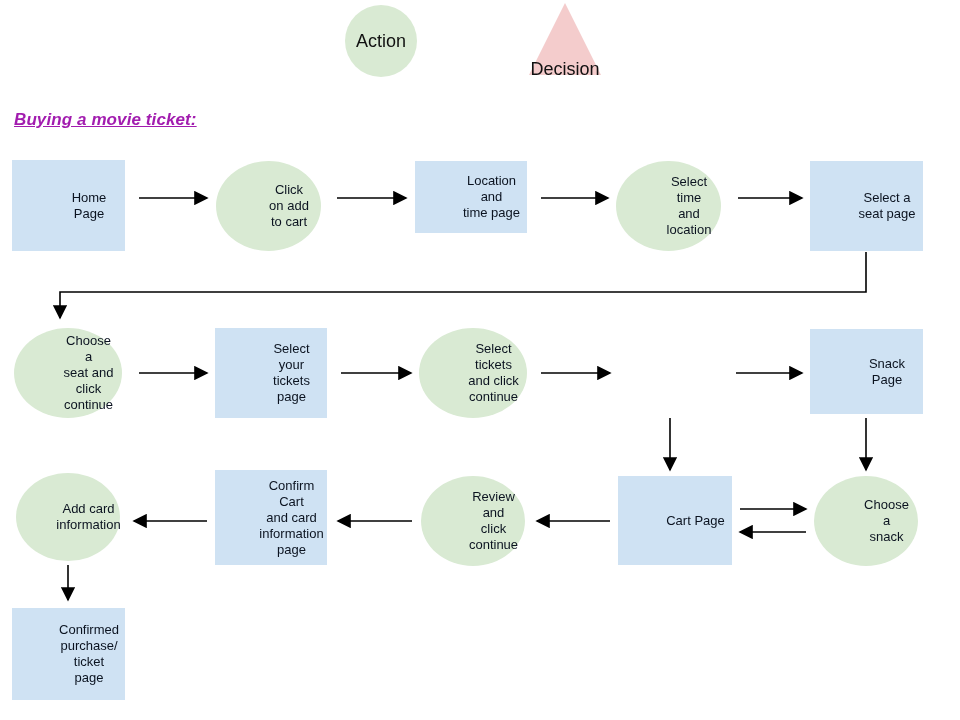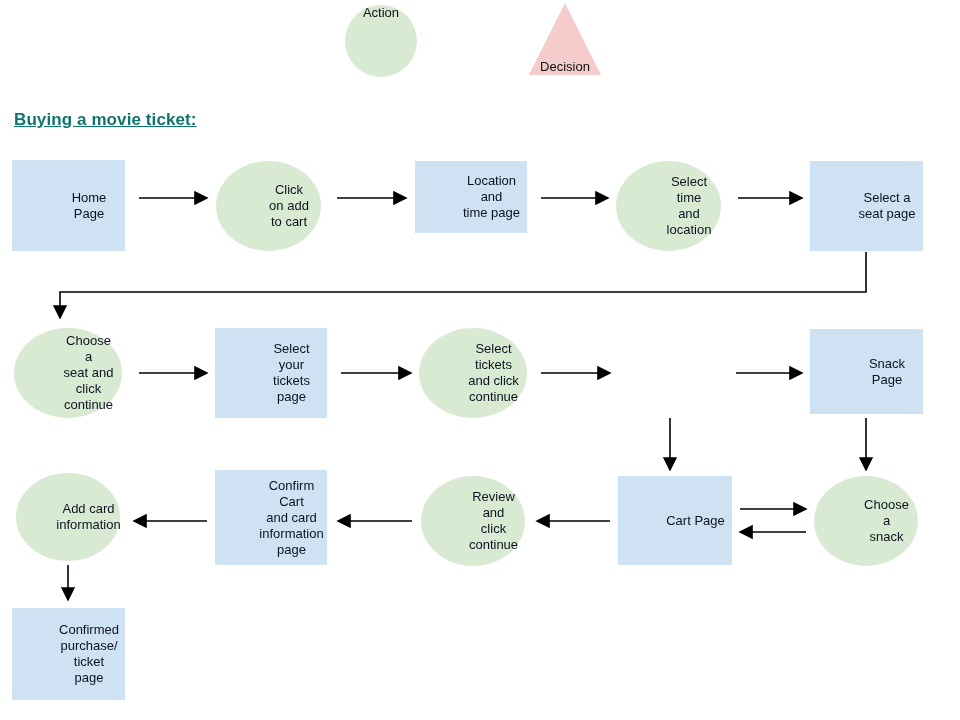--- a/index.html
+++ b/index.html
@@ -59,32 +59,34 @@
     align-self: flex-end;
   }
 
   
   #page-title {
     position: absolute;
     left: 14px;
     top: 110px;
     font-size: 17px;
     font-weight: bold;
-    color: #0f766e;
+    color: #a21caf;
     text-decoration: underline;
     letter-spacing: 0.1px;
+    font-style: italic;
   }
 
   
   .legend-node {
     position: absolute;
     display: flex;
+    align-items: center;
     justify-content: center;
     text-align: center;
-    font-size: 13px;
+    font-size: 18px;
     color: #111;
   }
 
   
   .edge {
     position: absolute;
     overflow: visible;
   }
   .edge svg {
     display: block;

